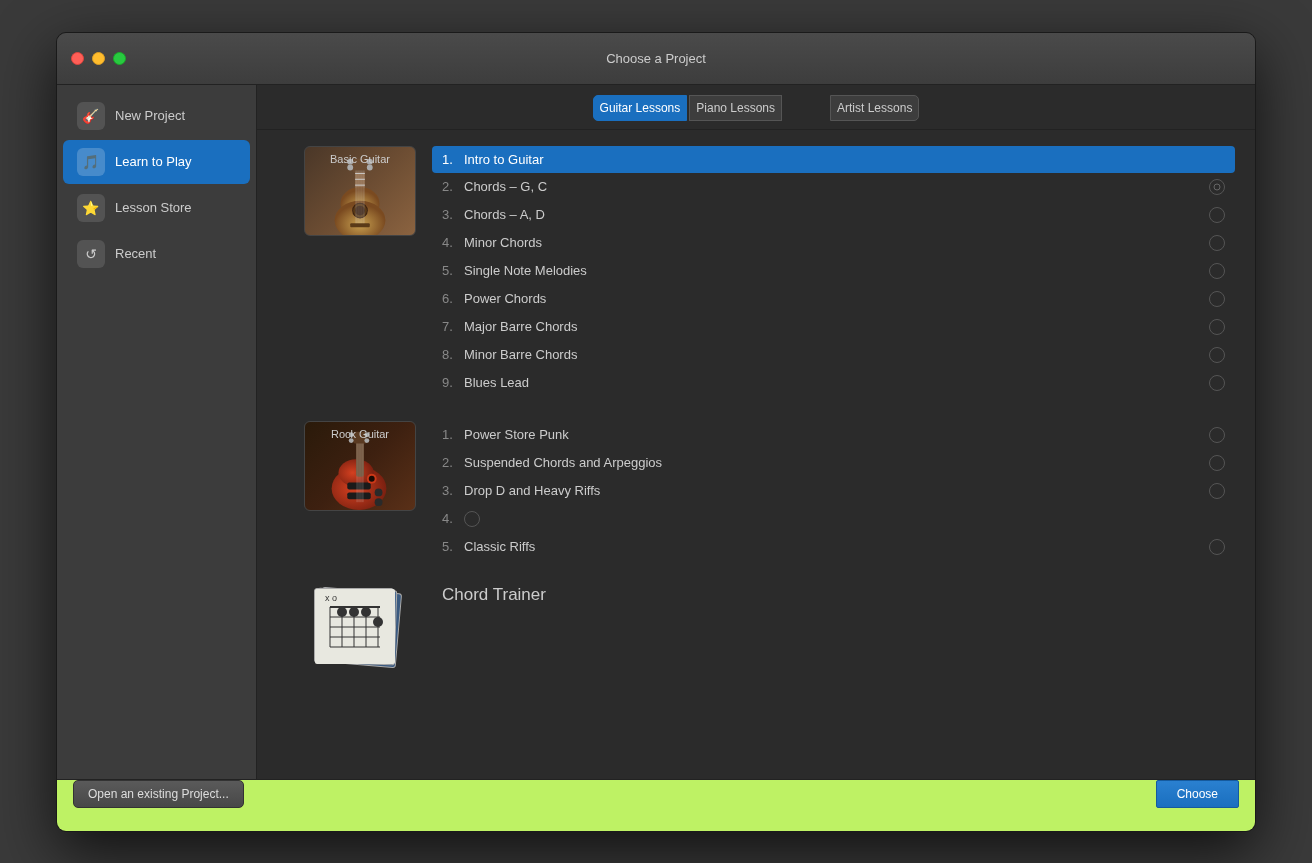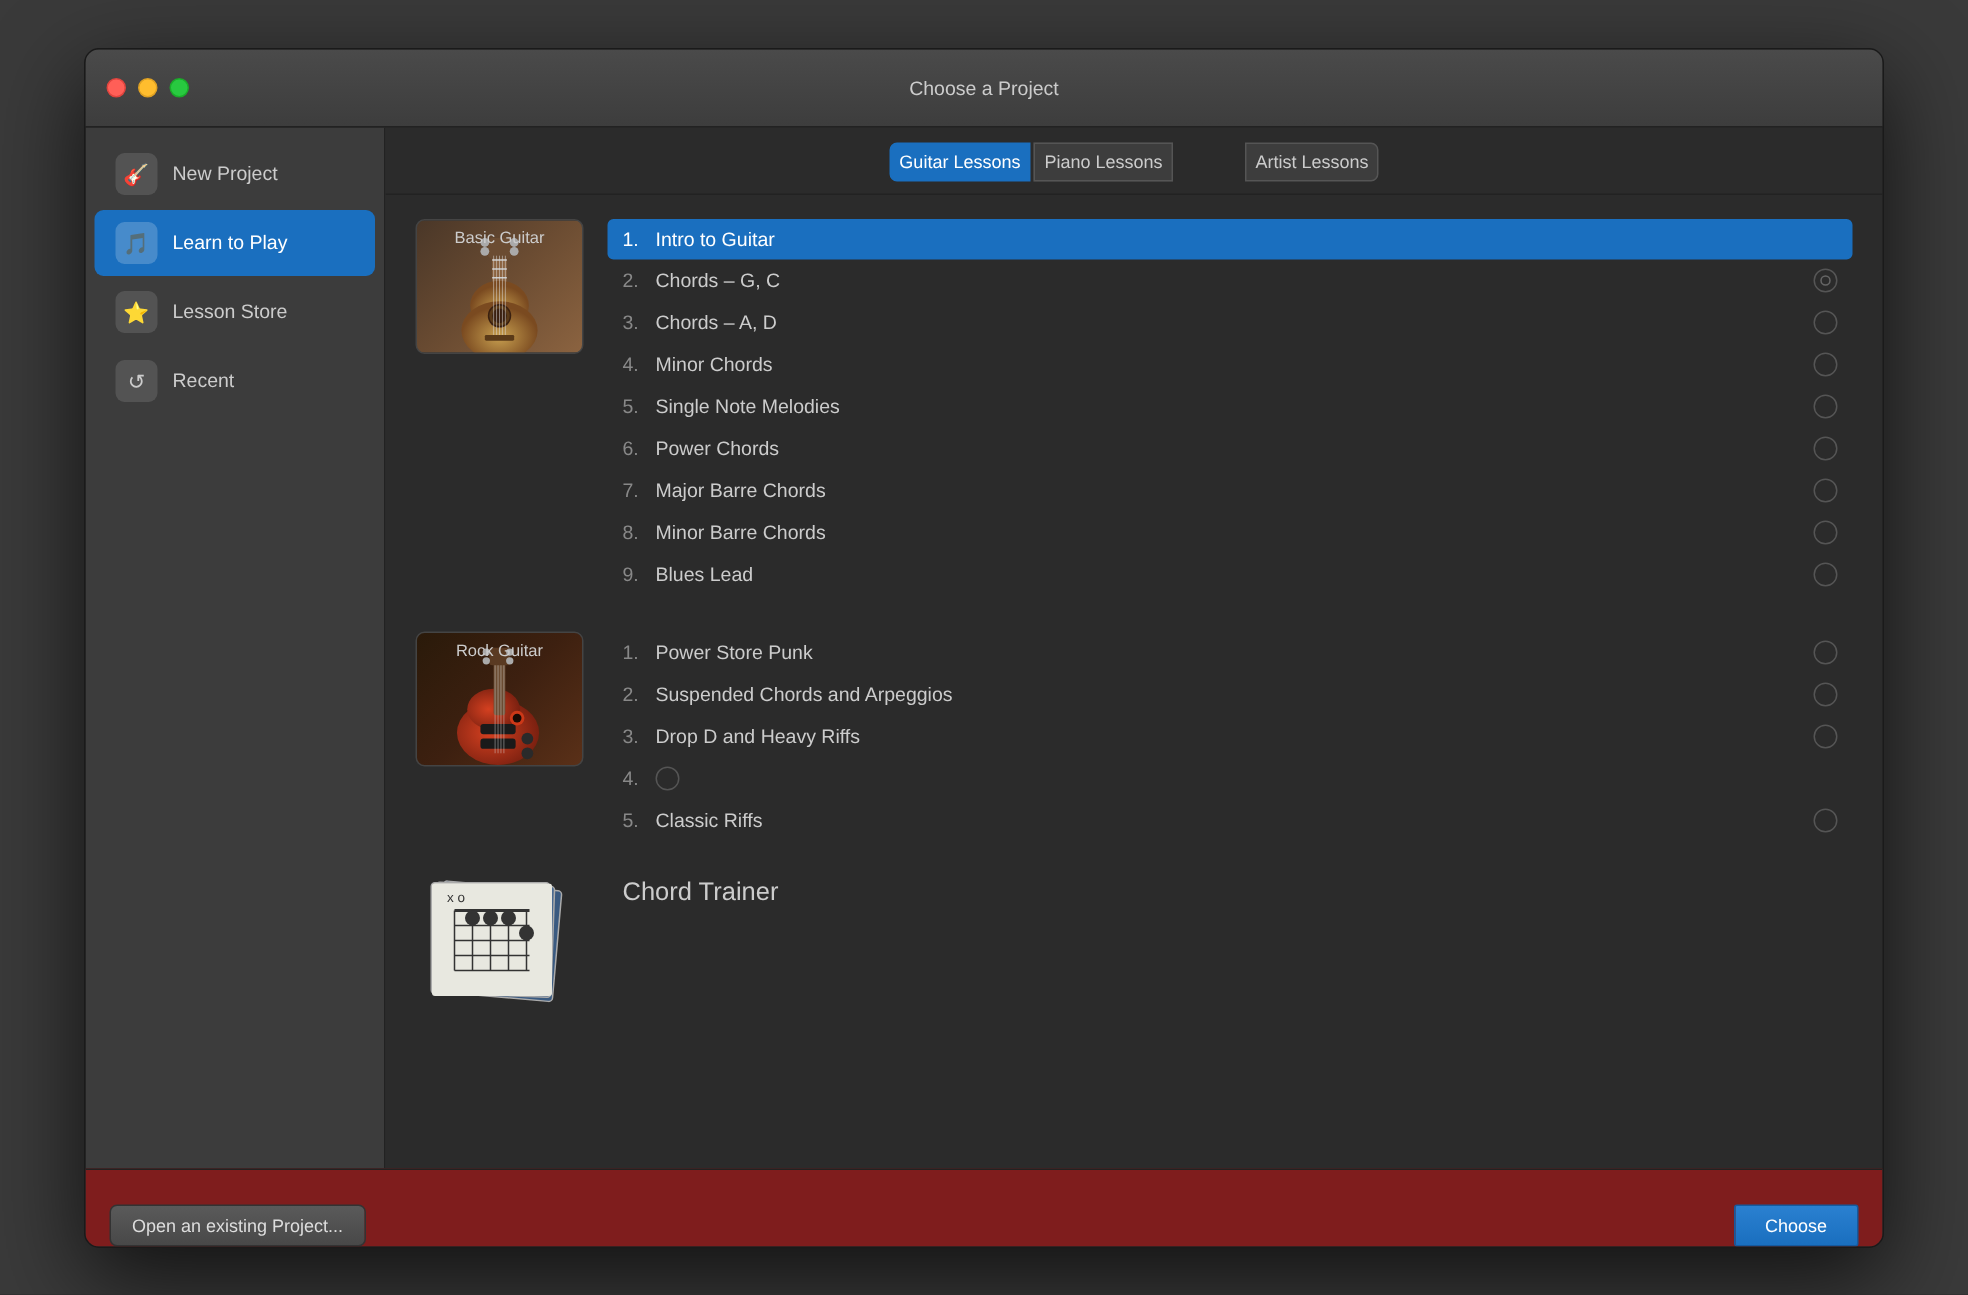--- a/index.html
+++ b/index.html
@@ -124,20 +124,21 @@
     .tab-btn:last-child { border-radius: 0 5px 5px 0; margin-left: 46px; }
     .tab-btn.active {
       background: #1a6fbf;
       border-color: #1a6fbf;
       color: #fff;
     }
     .lessons-area {
       flex: 1;
       overflow-y: auto;
       padding: 16px 20px;
+      margin-left: 27px;
     }
     .lessons-area::-webkit-scrollbar { width: 8px; }
     .lessons-area::-webkit-scrollbar-track { background: #2b2b2b; }
     .lessons-area::-webkit-scrollbar-thumb { background: #555; border-radius: 4px; }
     .lesson-group {
       display: flex;
       gap: 16px;
       margin-bottom: 24px;
       align-items: flex-start;
     }
@@ -205,24 +206,24 @@
       justify-content: center;
       flex-shrink: 0;
     }
     .chord-trainer-name {
       color: #ccc;
       font-size: 17px;
       padding: 8px 10px;
     }
     .bottom-bar {
       height: 52px;
-      background: #7f1d1d;
+      background: #bef264;
       border-top: 1px solid #222;
       display: flex;
-      align-items: flex-end;
+      align-items: flex-start;
       justify-content: space-between;
       padding: 0 16px;
       flex-shrink: 0;
     }
     .btn-open {
       padding: 6px 14px;
       background: linear-gradient(180deg, #5a5a5a 0%, #484848 100%);
       border: 1px solid #333;
       border-radius: 5px;
       color: #ddd;

